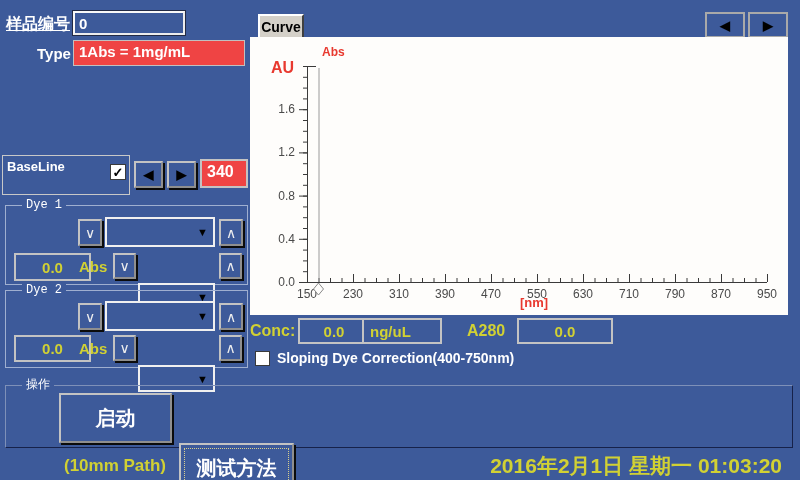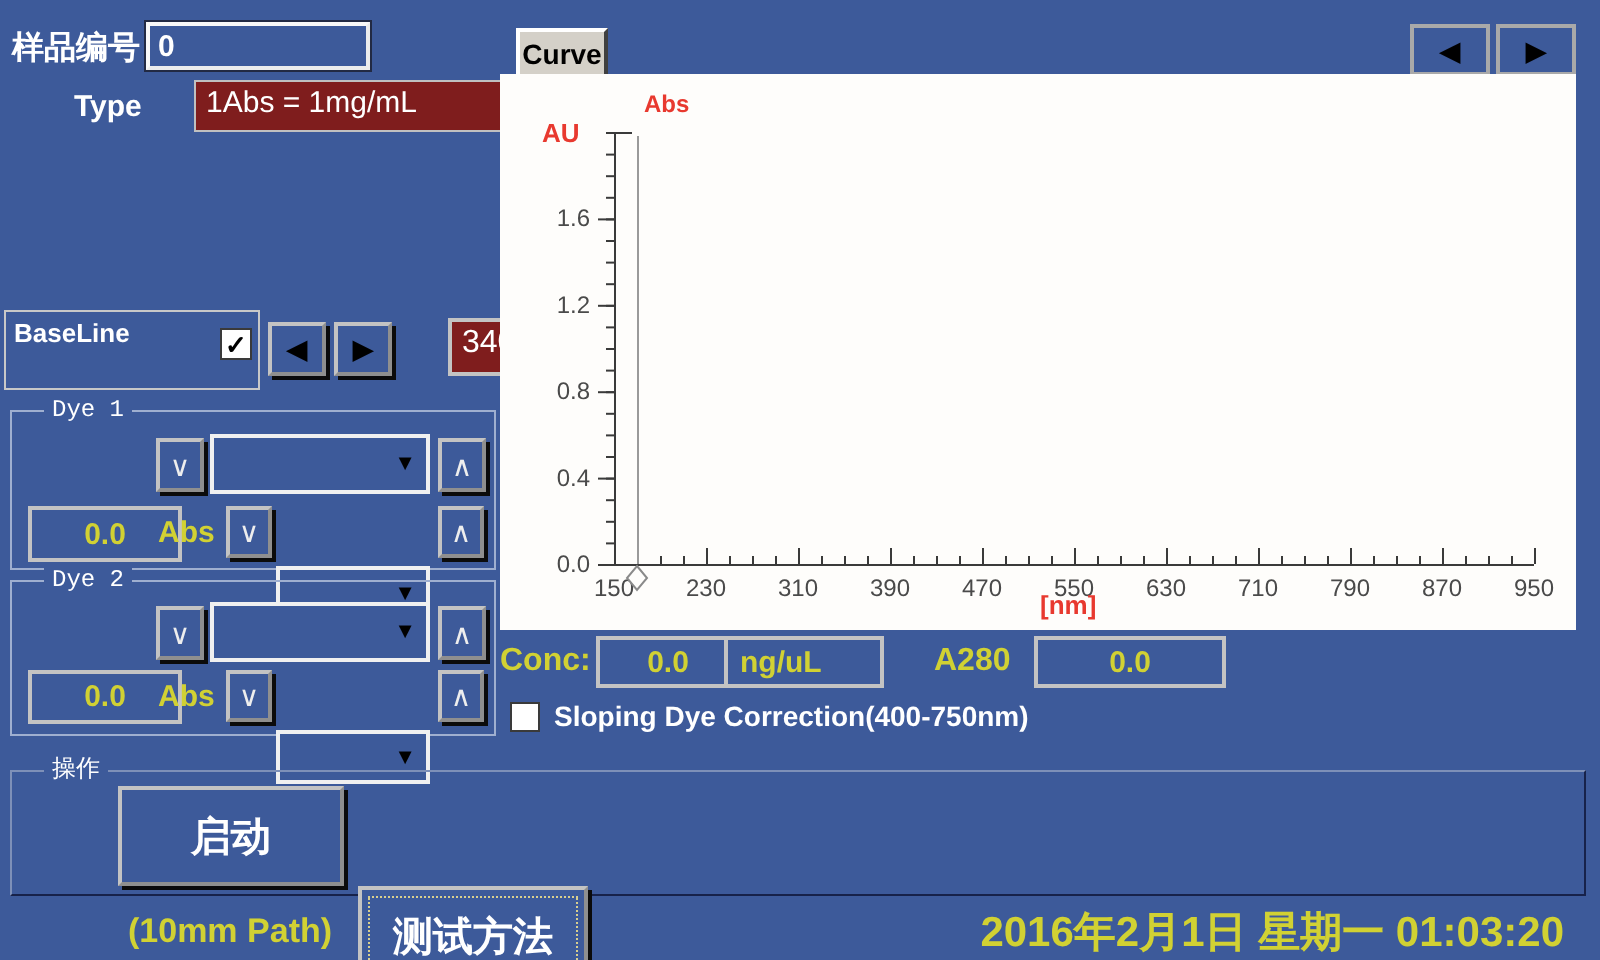--- a/index.html
+++ b/index.html
@@ -17,25 +17,24 @@
   
   .input3d {
     background:#3D5A9A;
     border:2px solid #ececec;
     border-top-color:#f8f8f8; border-left-color:#f8f8f8;
     box-shadow:0 0 0 1px #222a44;
     color:#fff; font-weight:bold; font-size:15px;
     padding:2px 4px; line-height:18px;
   }
   .thinbox {
-    background:#7f1d1d;
+    background:#ef4444;
     border:1px solid #c0c0c0;
-    color:#fff; font-weight:normal; font-size:15px;
+    color:#fff; font-weight:bold; font-size:15px;
     padding:2px 5px;
-    margin-left:24px;
   }
   .valuebox {
     background:#3D5A9A;
     border:2px solid #c3c3c3;
     color:#D1D133; font-weight:bold; font-size:15px;
     display:flex; align-items:center; justify-content:center;
   }
   .btn3d {
     background:#3D5A9A;
     border:2px solid #c3c3c3;
@@ -75,27 +74,27 @@
     font-family:"Liberation Mono","DejaVu Sans Mono",monospace;
     font-size:12px; color:#fff; line-height:14px;
   }
   .opsbox { border:1px solid #7e90b8; border-right-color:#17224a; border-bottom-color:#17224a; }
   .tab {
     background:#D4D0C8; color:#000; font-weight:bold; font-size:14px;
     border-left:2px solid #fff; border-top:2px solid #fff; border-right:2px solid #404040;
     display:flex; align-items:center; justify-content:center;
   }
   .chart-panel { background:#FEFDFB; }
-  .chart-red { color:#E8392F; font-weight:bold; font-size:13px; }
+  .chart-red { color:#E8392F; font-weight:bold; font-size:16px; }
   svg text.tick-label { font-family:"Liberation Sans",sans-serif; font-size:12px; fill:#4a4a4a; }
 </style>
 </head>
 <body>
 
-<div class="abs wlabel" style="left:6px; top:14px; font-size:16px;">样品编号</div>
+<div class="abs wlabel" style="left:6px; top:14px; font-size:16px;text-decoration:underline;">样品编号</div>
 <div class="abs input3d" style="left:73px; top:11px; width:112px; height:24px;">0</div>
 
 <div class="abs wlabel" style="left:37px; top:45px; font-size:15px;">Type</div>
 <div class="abs thinbox" style="left:73px; top:40px; width:172px; height:26px;">1Abs = 1mg/mL</div>
 
 <div class="abs" style="left:2px; top:155px; width:128px; height:40px; border:1px solid #c8c8c8;">
   <div class="wlabel" style="font-size:13px; line-height:14px; padding:4px 0 0 4px;">
     <div>BaseLine</div>
   </div>
   <div class="checkbox abs" style="right:3px; top:8px; width:16px; height:16px;">

